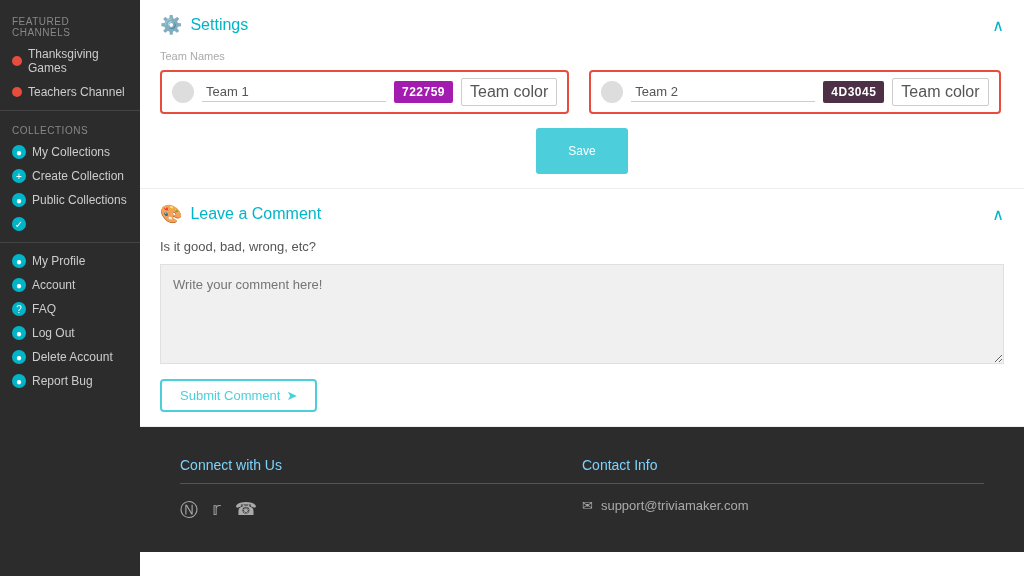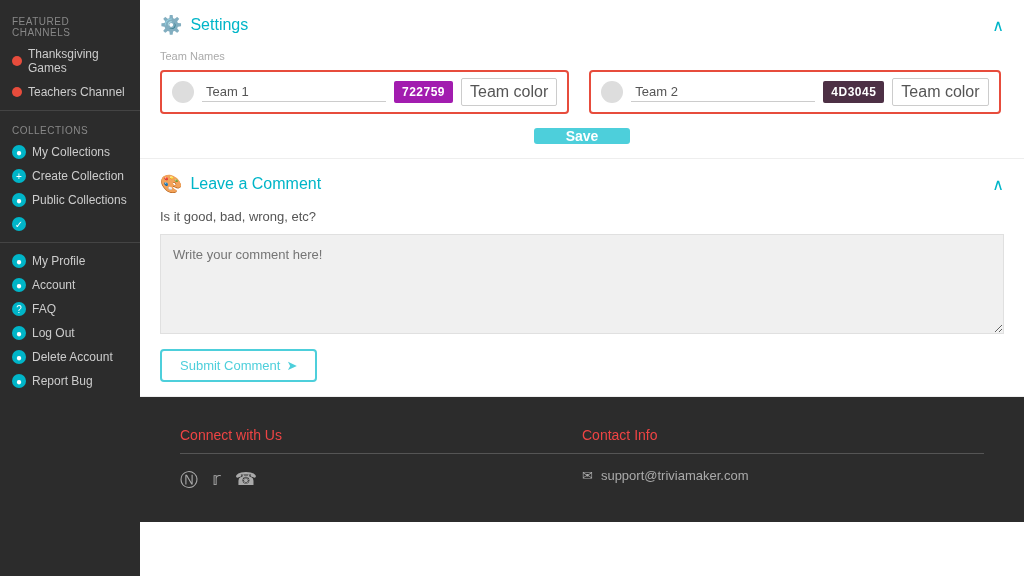--- a/index.html
+++ b/index.html
@@ -135,25 +135,25 @@
 
     .save-row {
       display: flex;
       justify-content: center;
       margin-top: 14px;
     }
     .save-btn {
       background: #4dcfdb;
       border: none;
       color: #fff;
-      padding: 0 32px;
-      font-size: 14px;
+      padding: 16px 32px;
+      font-size: 12px;
       border-radius: 3px;
       cursor: pointer;
-      font-weight: 700;
+      font-weight: 400;
     }
 
     
     .comment-section {
       padding: 14px 20px;
       border-bottom: 1px solid #eee;
     }
     .comment-question {
       font-size: 13px;
       color: #555;
@@ -191,21 +191,21 @@
       background: #2c2c2c;
       padding: 30px 40px;
       display: flex;
       gap: 0;
     }
     .footer-col {
       flex: 1;
       color: #aaa;
     }
     .footer-col-title {
-      color: #ef4444;
+      color: #7dd3fc;
       font-size: 14px;
       margin-bottom: 10px;
     }
     .footer-divider {
       height: 1px;
       background: #555;
       margin-bottom: 14px;
     }
     .footer-social {
       display: flex;

